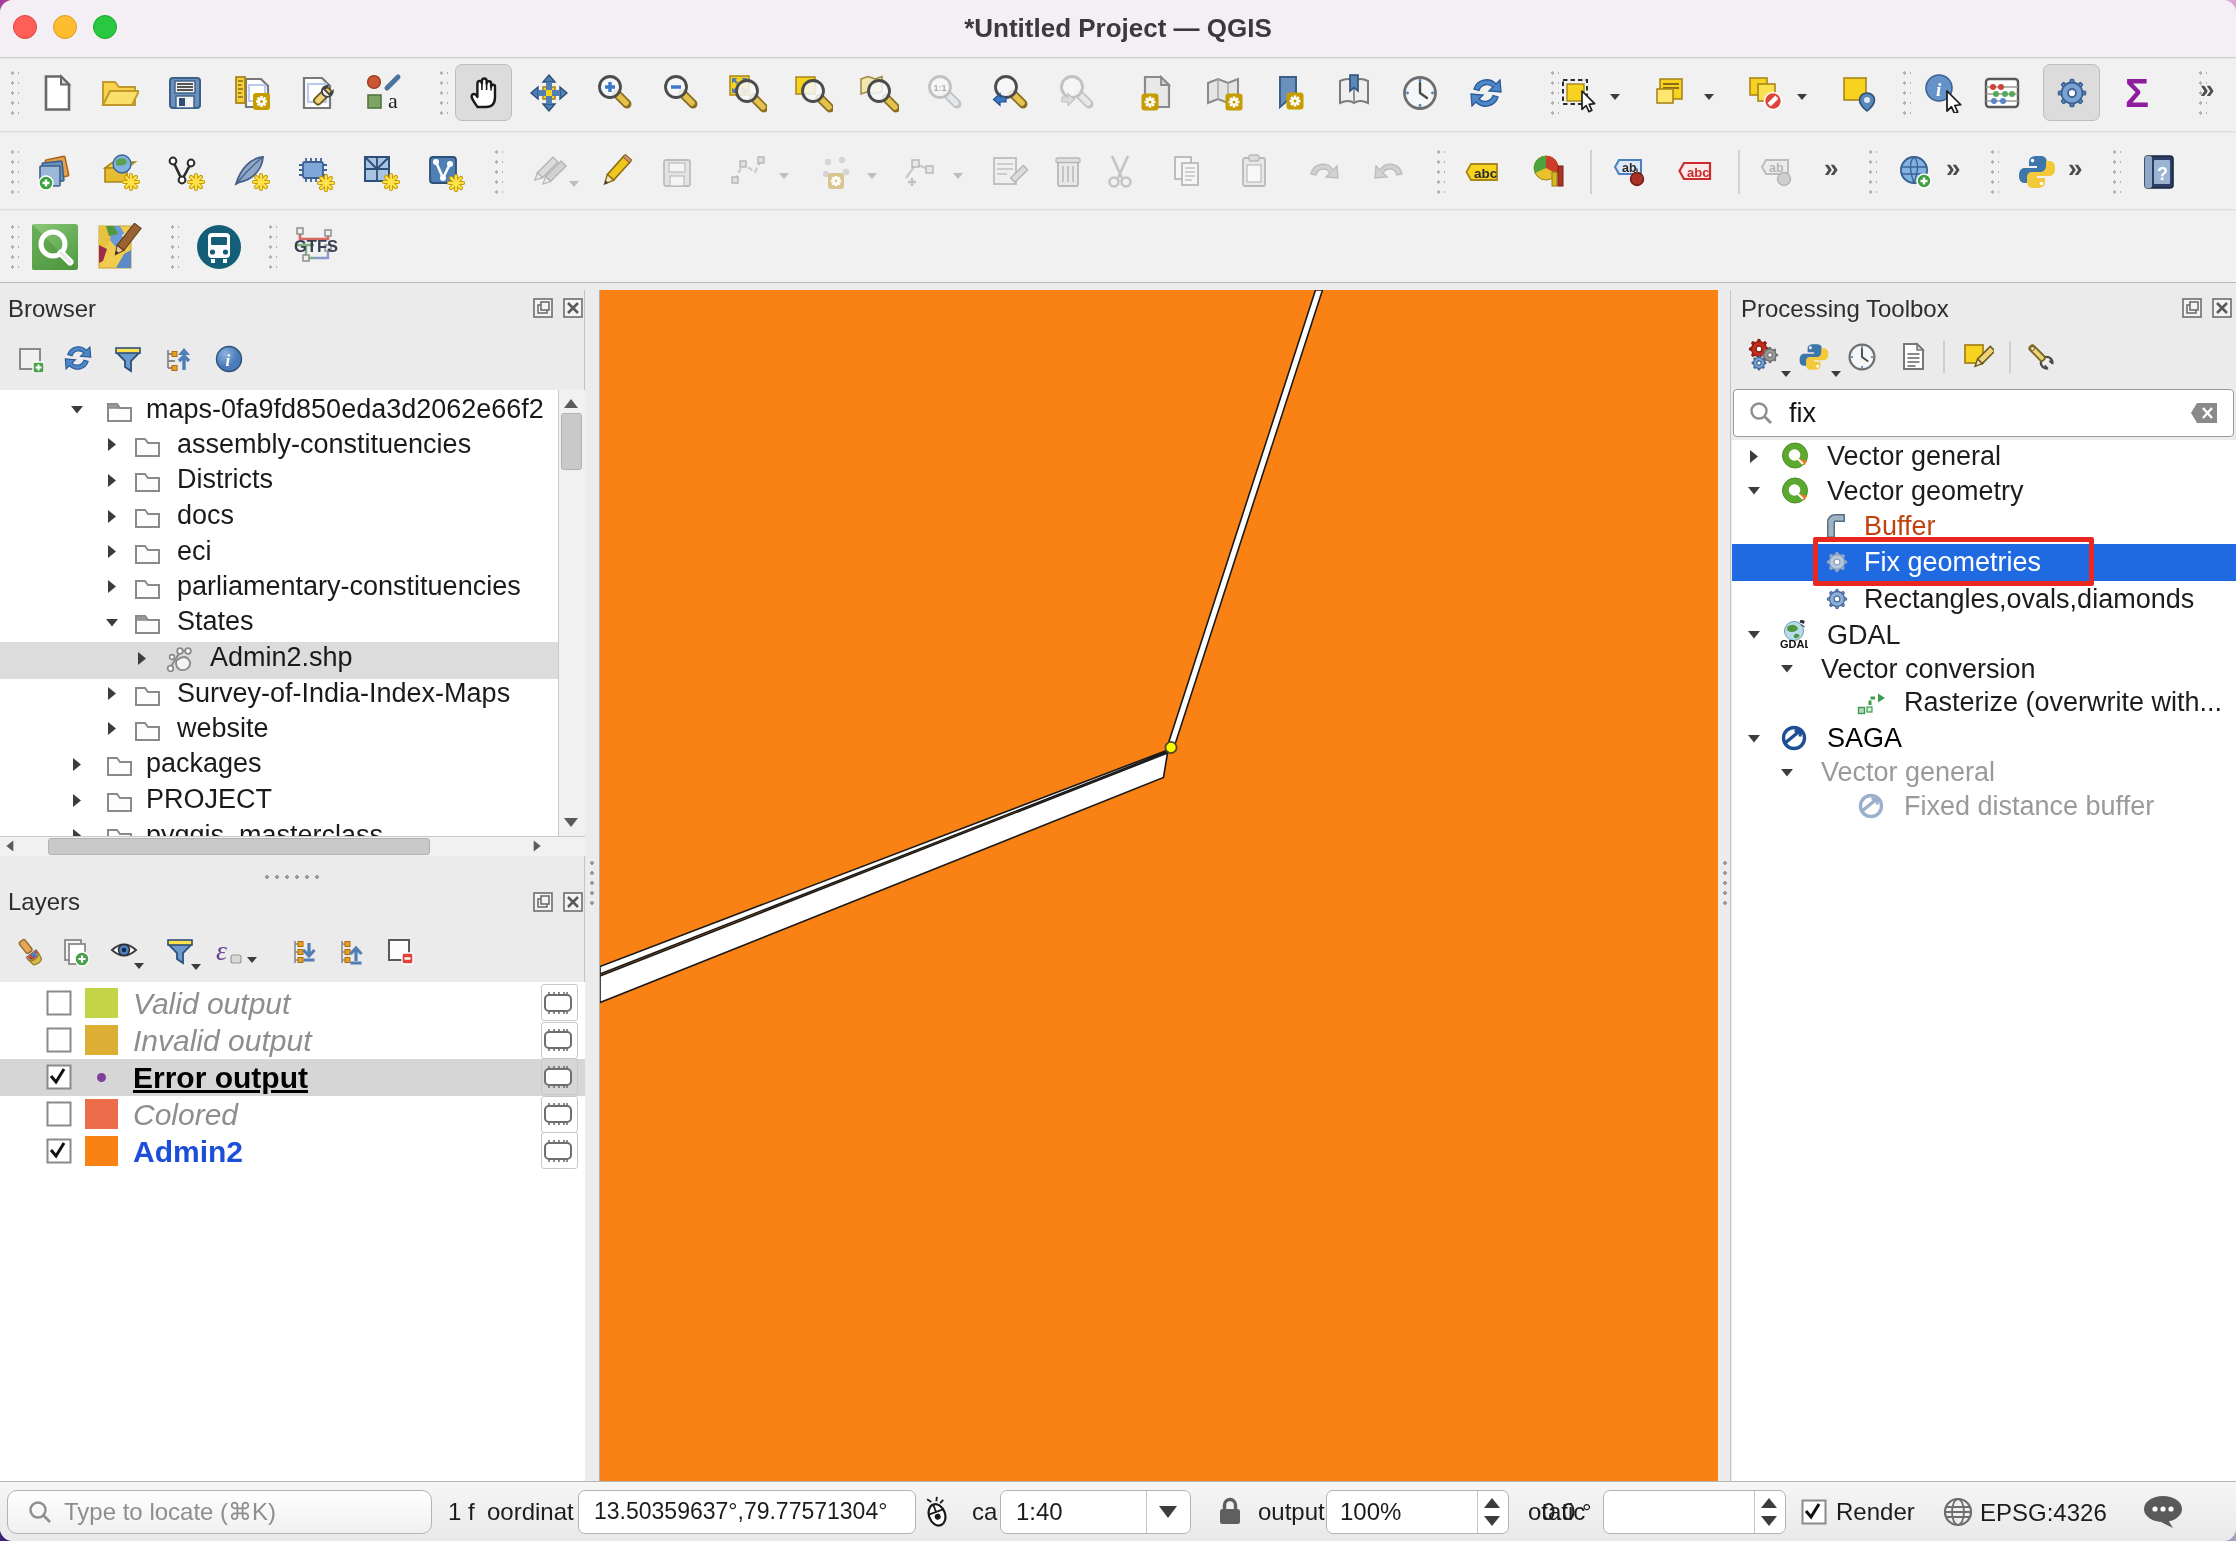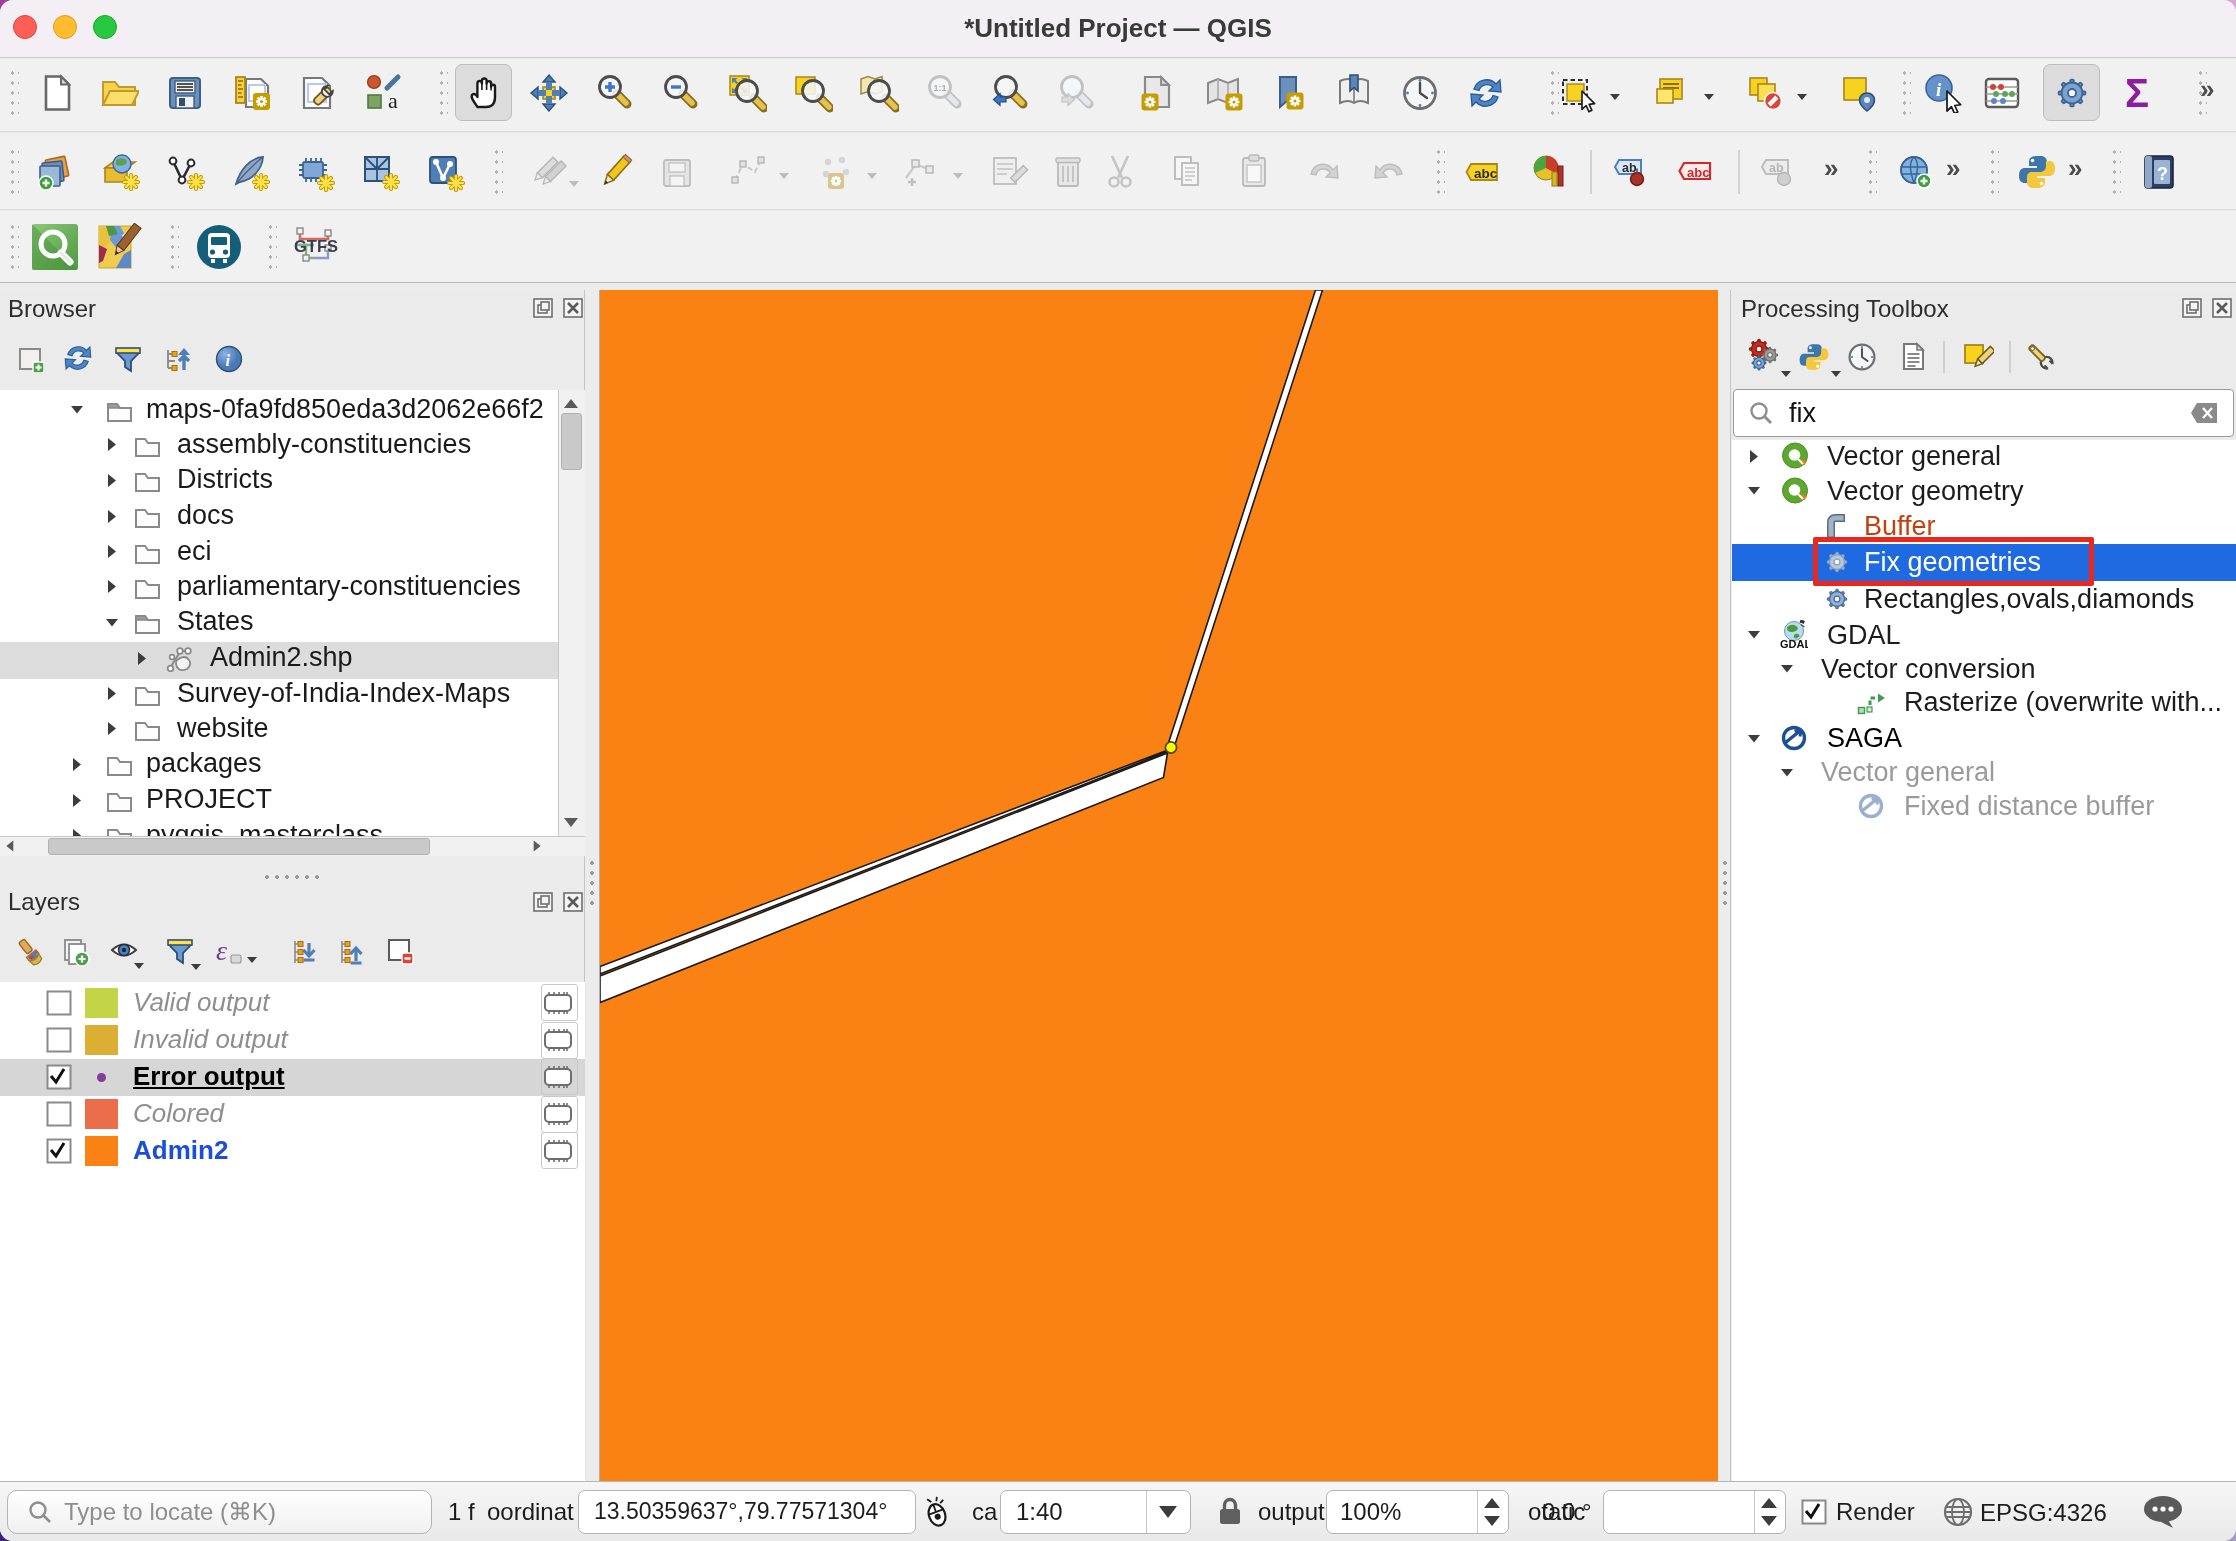--- a/index.html
+++ b/index.html
@@ -1,13 +1,13 @@
 <!DOCTYPE html>
 <html><head><meta charset="utf-8"><style>*{margin:0;padding:0;box-sizing:border-box}html,body{width:2236px;height:1541px;overflow:hidden}body{font-family:'Liberation Sans',sans-serif;background:linear-gradient(to right,rgba(255,255,255,0) 0%,rgba(255,255,255,0.55) 100%),linear-gradient(to bottom,#a73a9e 0%,#7b2f92 55%,#3a2278 100%);}.win{position:absolute;inset:0;border-radius:13px;overflow:hidden;background:#ebebeb}.ic{position:absolute}.abs{position:absolute}.grip{position:absolute;width:11px;background-image:radial-gradient(circle,#b2b2b2 1.7px,rgba(0,0,0,0) 1.8px);background-size:7px 10px;background-position:1px 2px}.ttl{position:absolute;font-size:24px;color:#2d2d2d}.treetxt{position:absolute;font-size:27px;color:#1a1a1a;white-space:nowrap}.ptree{position:absolute;font-size:27px;color:#1c1c1c;white-space:nowrap}.stxt{position:absolute;font-size:24px;color:#1c1c1c;white-space:nowrap}
-.ltxt{position:absolute;font-size:26px;color:#1a1a1a;white-space:nowrap}.inp{position:absolute;background:#fff;border:1.5px solid #b4b4b4;border-radius:7px}</style></head><body>
+.ltxt{position:absolute;font-size:30px;color:#1a1a1a;white-space:nowrap}.inp{position:absolute;background:#fff;border:1.5px solid #b4b4b4;border-radius:7px}</style></head><body>
 <div class="win">
     <div class="abs" style="left:0;top:0;width:2236px;height:58px;background:#f4eef5;border-bottom:1px solid #d0cad0"></div>
     <div class="abs" style="left:13px;top:15px;width:24px;height:24px;border-radius:50%;background:#ff5f57;border:1px solid #e0443e"></div>
     <div class="abs" style="left:53px;top:15px;width:24px;height:24px;border-radius:50%;background:#febc2e;border:1px solid #d89e24"></div>
     <div class="abs" style="left:93px;top:15px;width:24px;height:24px;border-radius:50%;background:#28c840;border:1px solid #1aab29"></div>
     <div class="abs" style="left:0;top:13px;width:2236px;text-align:center;font-size:26px;font-weight:bold;color:#3a3a3a">*Untitled Project — QGIS</div>
     <div class="abs" style="left:0;top:59px;width:2236px;height:73px;background:#f1f1f1;border-bottom:1px solid #dcdcdc"></div>
     <div class="abs" style="left:0;top:133px;width:2236px;height:77px;background:#f1f1f1;border-bottom:1px solid #dcdcdc"></div>
     <div class="abs" style="left:0;top:211px;width:2236px;height:72px;background:#f1f1f1;border-bottom:1px solid #b8b8b8"></div>
     <div class="abs" style="left:0;top:284px;width:2236px;height:6px;background:#ececec"></div>

